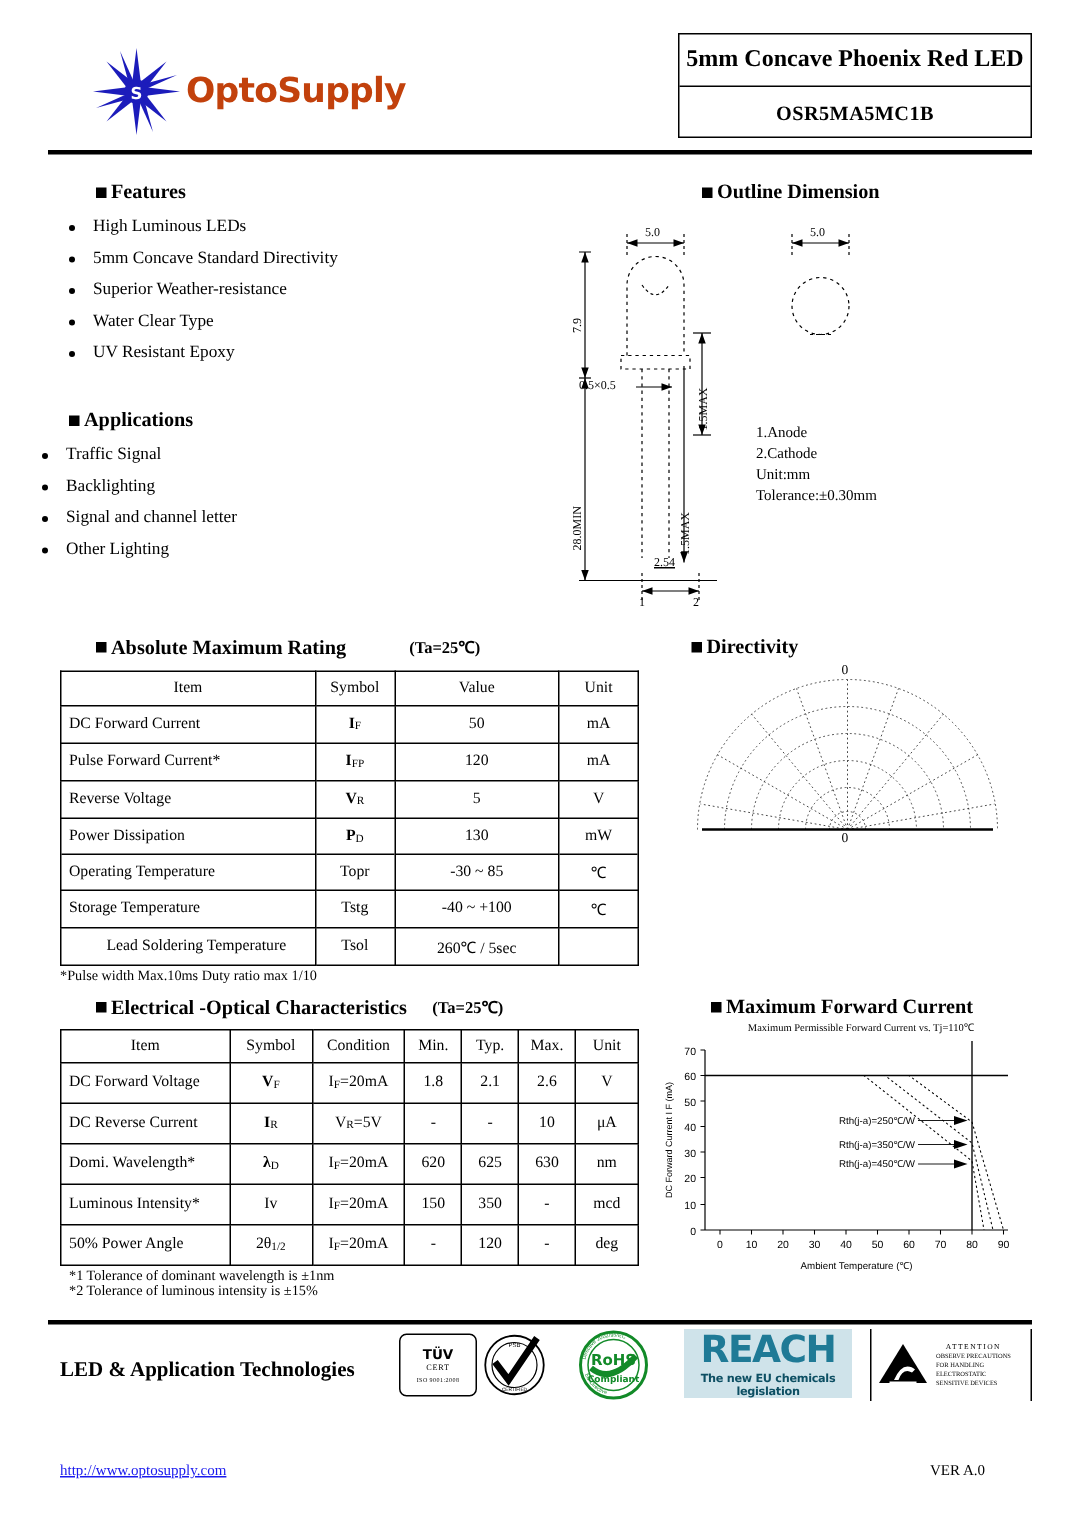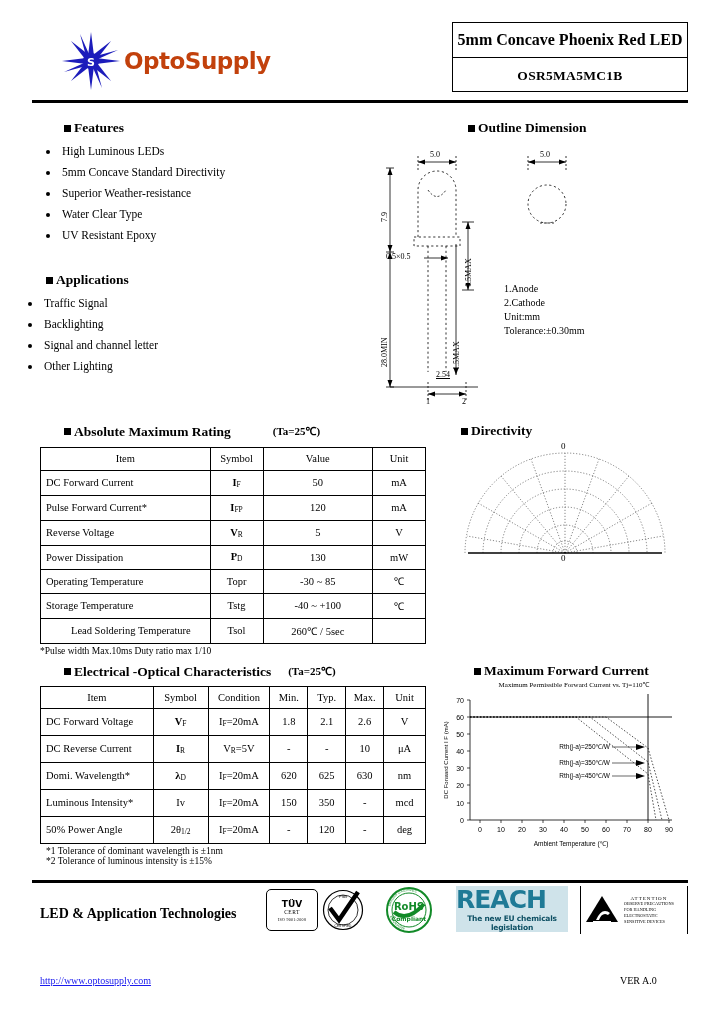--- a/index.html
+++ b/index.html
@@ -66,21 +66,21 @@
   .cert { position:absolute; }
   .tuv { left:266px; top:889px; width:52px; height:42px; border:1.2px solid #000; border-radius:5px;
          display:flex; flex-direction:column; align-items:center; justify-content:center; }
   .tuv .t1 { font-family:"DejaVu Sans",sans-serif; font-weight:bold; font-size:9px; }
   .tuv .t2 { font-size:5.5px; letter-spacing:0.5px; }
   .tuv .t3 { font-size:4px; letter-spacing:0.3px; margin-top:2px; }
   .psb { left:322px; top:889px; width:42px; height:42px; }
   .rohs { left:380px; top:886px; width:58px; height:48px; }
   .reach { left:456px; top:886px; width:112px; height:46px; background:#cfe3ea; }
   .reach .r1 { font-family:"DejaVu Sans",sans-serif; font-weight:bold; font-size:25px;
-               color:#1f7a96; text-align:left; line-height:28px; letter-spacing:-1px; }
+               color:#1f7a96; text-align:center; line-height:28px; letter-spacing:-1px; }
   .reach .r2 { font-family:"DejaVu Sans",sans-serif; font-weight:bold; font-size:7.5px;
                color:#0d4f63; text-align:center; letter-spacing:-0.2px; }
   .esd { left:580px; top:886px; width:108px; height:48px;
          border-left:1px solid #000; border-right:1px solid #000; }
   .esd .e-title { font-size:5px; letter-spacing:1px; text-align:center; }
   .esd .e-body { font-size:4.3px; line-height:6px; }
 
   
   .dimtxt { position:absolute; font-size:8px; }
   .vdim { position:absolute; font-size:8px; transform-origin:left top; }

